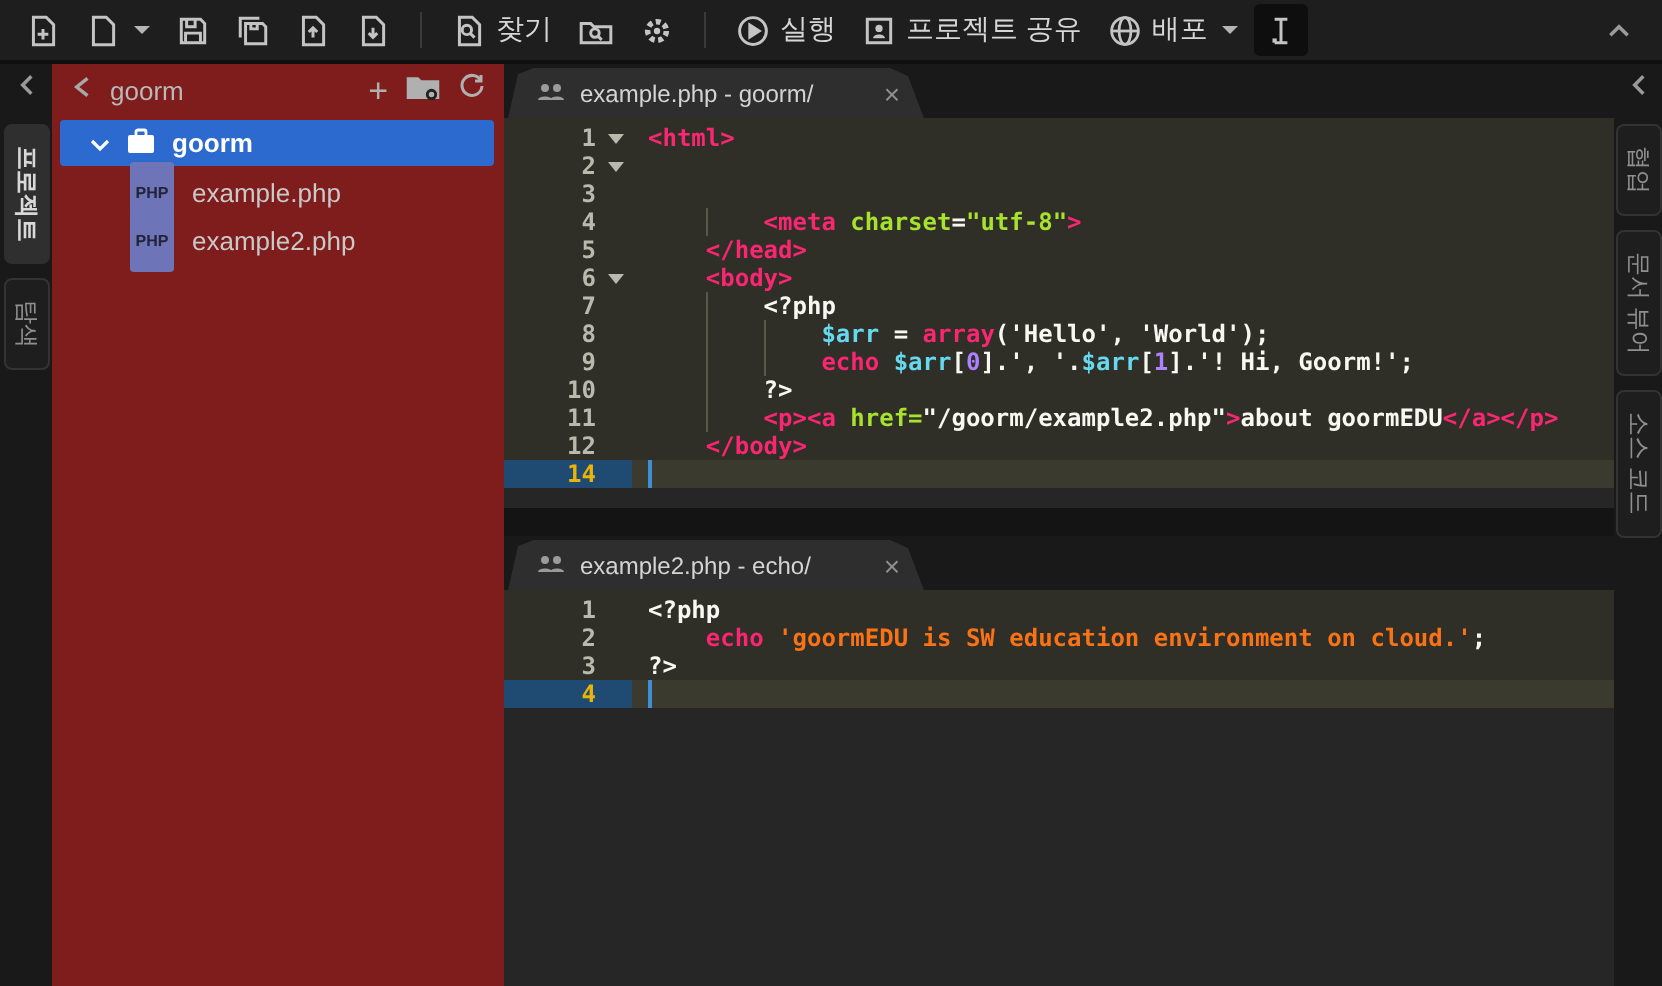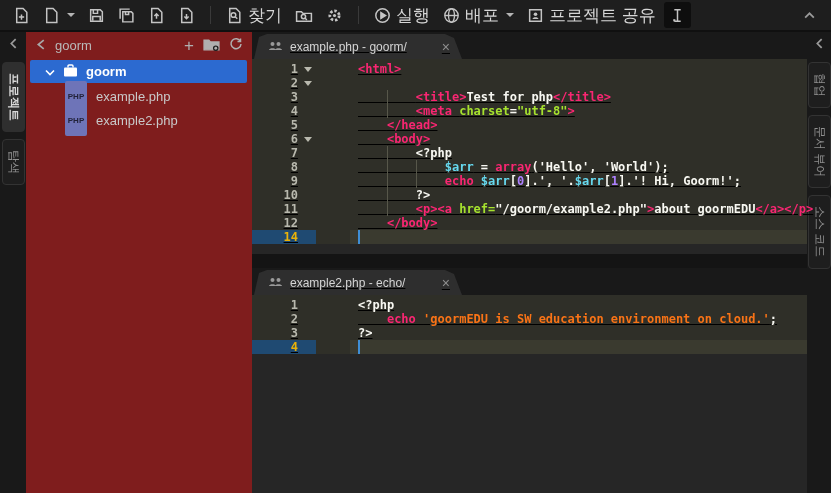--- a/index.html
+++ b/index.html
@@ -1,21 +1,21 @@
 <!DOCTYPE html>
 <html><head>
 <meta charset="utf-8">
 <style>
   * { box-sizing: border-box; margin:0; padding:0; }
   html,body { width:831px; height:493px; overflow:hidden; }
   body { background:#141414; font-family:"Liberation Sans",sans-serif; position:relative; }
 
   
   .toolbar { height:32px; background:#1e1e1e; display:flex; align-items:center; padding:0 8px; gap:3px; border-bottom:2px solid #101010; }
-  .tbtn { height:26px; min-width:27px; display:flex; align-items:center; justify-content:center; gap:5px; padding:0 5px; border-radius:3px; color:#d6d6d6; font-size:17px; cursor:default; }
+  .tbtn { height:26px; min-width:27px; display:flex; align-items:center; justify-content:center; gap:5px; padding:0 5px; border-radius:3px; color:#d6d6d6; font-size:14px; cursor:default; }
   .tbtn svg { display:block; }
   .tbtn.pressed { background:#0e0e0e; }
   .tsep { width:1px; height:18px; background:#3a3a3a; margin:0 7px; }
   .tspacer { flex:1; }
   .caret-down { width:0; height:0; border-left:4px solid transparent; border-right:4px solid transparent; border-top:4px solid #b5b5b5; margin-left:2px; }
 
   
   .app { position:absolute; top:32px; left:0; right:0; bottom:0; display:flex; }
   .lstrip { width:26px; background:#191919; display:flex; flex-direction:column; align-items:center; padding-top:3px; gap:7px; }
   .rstrip { width:24px; background:#191919; display:flex; flex-direction:column; align-items:center; padding-top:3px; gap:7px; }
@@ -25,30 +25,30 @@
 
   
   .sidebar { width:226px; background:#7f1d1d; display:flex; flex-direction:column; }
   .side-head { height:27px; display:flex; align-items:center; padding:0 9px; gap:9px; }
   .side-title { font-size:13px; color:#b9b9b9; flex:1; }
   .tree-root { height:23px; margin:1px 5px 1px 4px; background:#2c6ad0; border-radius:2px; display:flex; align-items:center; gap:8px; padding-left:15px; color:#ffffff; font-size:13px; font-weight:bold; }
   .tree-file { height:24px; display:flex; align-items:center; gap:9px; padding-left:39px; color:#c9c9c9; font-size:13px; }
   .php-badge { width:22px; height:31px; background:#6e74b8; border-radius:2px; color:#22223a; font-size:8px; font-weight:bold; display:flex; align-items:center; justify-content:center; flex:0 0 auto; }
 
   
-  .main { flex:1; display:flex; flex-direction:column; background:#141414; min-width:0;text-decoration:underline; }
+  .main { flex:1; display:flex; flex-direction:column; background:#141414; min-width:0; }
   .tabbar { height:27px; background:#191919; display:flex; align-items:flex-end; padding-left:2px; }
   .etab { height:25px; width:208px; background:#2e2e2e; color:#d4d4d4; font-size:12px; display:flex; align-items:center; gap:7px; padding:0 12px 0 14px; clip-path:polygon(0 100%, 5px 3px, 13px 0, calc(100% - 17px) 0, calc(100% - 8px) 4px, 100% 100%); }
   .etab-title { flex:1; white-space:nowrap; overflow:hidden; }
   .etab-close { color:#8f8f8f; font-size:14px; line-height:12px; }
   .code { background:#2f2f28; padding-top:3px; }
   .code-row { display:flex; height:14px; line-height:14px; font-family:"DejaVu Sans Mono",monospace; font-size:12px; font-weight:700; white-space:pre; }
   .gutter-cell { width:64px; flex:0 0 auto; position:relative; text-align:right; padding-right:18px; color:#b9b9ae; }
   .fold-arrow { position:absolute; right:4px; top:5px; width:0; height:0; border-left:4px solid transparent; border-right:4px solid transparent; border-top:5px solid #b9b9ae; }
-  .code-text { flex:1; position:relative; padding-left:8px; color:#f8f8f2;margin-left:34px; }
+  .code-text { flex:1; position:relative; padding-left:8px; color:#f8f8f2; }
   .code-row.active .code-text { background:#3a3a2f; }
   .code-row.active .gutter-cell { background:#1f4a72; color:#eab308; }
   .guide { position:absolute; top:0; bottom:0; width:1px; background:#57574a; }
   .cursor { position:absolute; left:8px; top:0; width:2px; height:14px; background:#3f8fd6; }
   .seg-tag{color:#f92672} .seg-txt{color:#f8f8f2} .seg-attr{color:#a6e22e}
   .seg-var{color:#66d9ef} .seg-num{color:#ae81ff} .seg-str{color:#f97316}
   .pastend1 { height:10px; background:#262626; }
   .egap { height:14px; background:#141414; }
   .pastend2 { flex:1; background:#262626; }
 </style>
@@ -142,38 +142,38 @@
     <span>
         <svg width="17" height="17" viewBox="0 0 16 16" fill="none" stroke="#c4c4c4" stroke-width="1.4">
           <circle cx="8" cy="8" r="6.3"></circle>
           <path d="M6.5 5.2l4.4 2.8-4.4 2.8z" fill="#c4c4c4"></path>
         </svg>
       </span>
     <span>실행</span>
   </div>
   <div class="tbtn">
     <span>
+        <svg width="17" height="17" viewBox="0 0 16 16" fill="none" stroke="#c4c4c4" stroke-width="1.4">
+          <path d="M2.5 2.5h11v11h-11z"></path>
+          <circle cx="8" cy="6.8" r="1.7" fill="#c4c4c4" stroke="none"></circle>
+          <path d="M5.2 11.4c0-2.4 5.6-2.4 5.6 0" fill="#c4c4c4" stroke="none"></path>
+        </svg>
+      </span>
+    <span>프로젝트 공유</span>
+  </div>
+  <div class="tbtn">
+    <span>
         <svg width="17" height="17" viewBox="0 0 16 16" fill="none" stroke="#c4c4c4" stroke-width="1.3">
           <circle cx="8" cy="8" r="6.3"></circle>
           <ellipse cx="8" cy="8" rx="2.8" ry="6.3"></ellipse>
           <path d="M1.7 8h12.6"></path>
         </svg>
       </span>
     <span>배포</span>
     <span class="caret-down"></span>
-  </div>
-  <div class="tbtn">
-    <span>
-        <svg width="17" height="17" viewBox="0 0 16 16" fill="none" stroke="#c4c4c4" stroke-width="1.4">
-          <path d="M2.5 2.5h11v11h-11z"></path>
-          <circle cx="8" cy="6.8" r="1.7" fill="#c4c4c4" stroke="none"></circle>
-          <path d="M5.2 11.4c0-2.4 5.6-2.4 5.6 0" fill="#c4c4c4" stroke="none"></path>
-        </svg>
-      </span>
-    <span>프로젝트 공유</span>
   </div>
 
   <div class="tbtn pressed">
     <span>
         <svg width="17" height="17" viewBox="0 0 16 16" fill="none" stroke="#c4c4c4" stroke-width="1.4">
           <path d="M5 2.5h6M8 2.5v11M5 13.5h6"></path>
           <path d="M4 11.5h2v2H4z" fill="#c4c4c4" stroke="none"></path>
         </svg>
       </span>
   </div>
@@ -248,21 +248,21 @@
                 <path d="M1 9c0-2.4 7-2.4 7 0z"></path>
                 <path d="M7 9c0-2.4 7-2.4 7 0z"></path>
               </svg></span>
           <span class="etab-title">example.php - goorm/</span>
           <span class="etab-close">×</span>
         </div>
       </div>
       <div class="code">
           <div class="code-row"><span class="gutter-cell">1<i class="fold-arrow"></i></span><span class="code-text"><span class="seg-tag">&lt;html&gt;</span></span></div>
           <div class="code-row"><span class="gutter-cell">2<i class="fold-arrow"></i></span></div>
-          <div class="code-row"><span class="gutter-cell">3</span><span class="code-text"><i class="guide" style="left: calc(4ch + 8px);"></i><span class="seg-txt">        </span><span class="seg-tag">&lt;title&gt;</span><span class="seg-txt">Test for php</span><span class="seg-tag">&lt;/title&gt;</span></span></div>
+          <div class="code-row"><span class="gutter-cell">3</span></div>
           <div class="code-row"><span class="gutter-cell">4</span><span class="code-text"><i class="guide" style="left: calc(4ch + 8px);"></i><span class="seg-txt">        </span><span class="seg-tag">&lt;meta </span><span class="seg-attr">charset</span><span class="seg-txt">=</span><span class="seg-attr">"utf-8"</span><span class="seg-tag">&gt;</span></span></div>
           <div class="code-row"><span class="gutter-cell">5</span><span class="code-text"><span class="seg-txt">    </span><span class="seg-tag">&lt;/head&gt;</span></span></div>
           <div class="code-row"><span class="gutter-cell">6<i class="fold-arrow"></i></span><span class="code-text"><span class="seg-txt">    </span><span class="seg-tag">&lt;body&gt;</span></span></div>
           <div class="code-row"><span class="gutter-cell">7</span><span class="code-text"><i class="guide" style="left: calc(4ch + 8px);"></i><span class="seg-txt">        &lt;?php</span></span></div>
           <div class="code-row"><span class="gutter-cell">8</span><span class="code-text"><i class="guide" style="left: calc(4ch + 8px);"></i><i class="guide" style="left: calc(8ch + 8px);"></i><span class="seg-txt">            </span><span class="seg-var">$arr</span><span class="seg-txt"> = </span><span class="seg-tag">array</span><span class="seg-txt">('Hello', 'World');</span></span></div>
           <div class="code-row"><span class="gutter-cell">9</span><span class="code-text"><i class="guide" style="left: calc(4ch + 8px);"></i><i class="guide" style="left: calc(8ch + 8px);"></i><span class="seg-txt">            </span><span class="seg-tag">echo </span><span class="seg-var">$arr</span><span class="seg-txt">[</span><span class="seg-num">0</span><span class="seg-txt">].', '.</span><span class="seg-var">$arr</span><span class="seg-txt">[</span><span class="seg-num">1</span><span class="seg-txt">].'! Hi, Goorm!';</span></span></div>
           <div class="code-row"><span class="gutter-cell">10</span><span class="code-text"><i class="guide" style="left: calc(4ch + 8px);"></i><span class="seg-txt">        ?&gt;</span></span></div>
           <div class="code-row"><span class="gutter-cell">11</span><span class="code-text"><i class="guide" style="left: calc(4ch + 8px);"></i><span class="seg-txt">        </span><span class="seg-tag">&lt;p&gt;&lt;a </span><span class="seg-attr">href=</span><span class="seg-txt">"/goorm/example2.php"</span><span class="seg-tag">&gt;</span><span class="seg-txt">about goormEDU</span><span class="seg-tag">&lt;/a&gt;&lt;/p&gt;</span></span></div>
           <div class="code-row"><span class="gutter-cell">12</span><span class="code-text"><span class="seg-txt">    </span><span class="seg-tag">&lt;/body&gt;</span></span></div>
           <div class="code-row active"><span class="gutter-cell">14</span><span class="code-text"><i class="cursor"></i></span></div>

